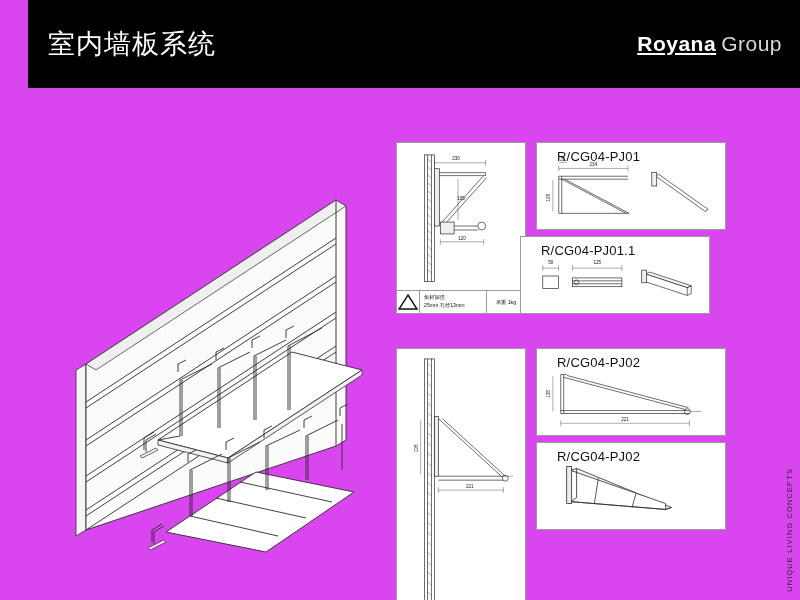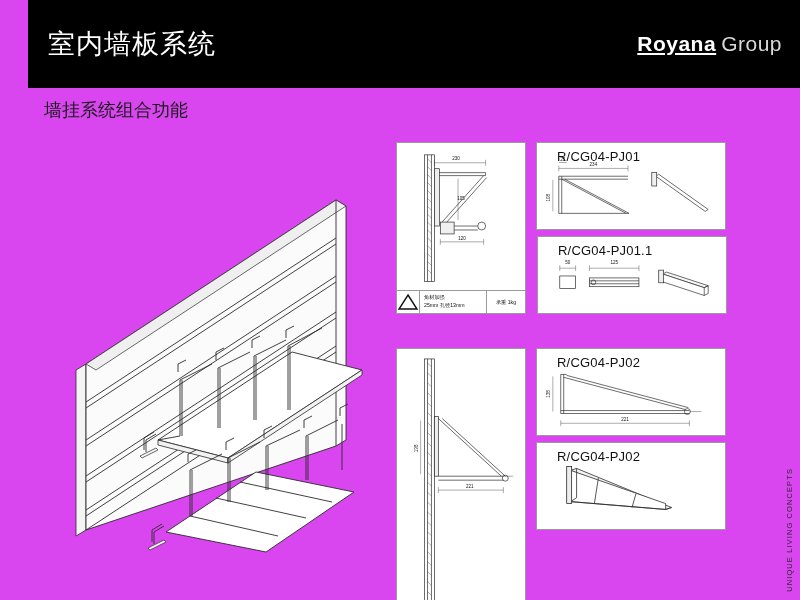--- a/index.html
+++ b/index.html
@@ -90,21 +90,21 @@
   }
   .panel {
     position: absolute;
     border: 1px solid #9a9a9a;
     background: #ffffff;
     box-sizing: border-box;
   }
   .panel-sec-a { left: 0px;   top: 0px;   width: 130px; height: 172px; }
   .panel-sec-b { left: 0px;   top: 206px; width: 130px; height: 318px; }
   .panel-p1    { left: 140px; top: 0px;   width: 190px; height: 88px; }
-  .panel-p2    { left: 141px; top: 94px;  width: 190px; height: 78px; }
+  .panel-p2    { left: 124px; top: 94px;  width: 190px; height: 78px; }
   .panel-p3    { left: 140px; top: 206px; width: 190px; height: 88px; }
   .panel-p4    { left: 140px; top: 300px; width: 190px; height: 88px; }
 
   .panel-code {
     position: absolute;
     left: 8px;
     top: 6px;
     font-size: 13px;
     color: #111111;
     letter-spacing: 0.2px;
@@ -154,21 +154,20 @@
 
 <div class="slide">
 
   <div class="header">
     <div class="header-title">室内墙板系统</div>
     <div class="brand">
       <span class="brand-main">Royana</span><span class="brand-sub">Group</span>
     </div>
   </div>
 
-  <div class="section-heading">墙挂系统组合功能</div>
 
   <div class="vertical-tag">UNIQUE LIVING CONCEPTS</div>
 
   <div class="iso-wrap">
     <svg viewBox="0 0 350 420" preserveAspectRatio="none">
       <g fill="none" stroke="#2b2b2b" stroke-width="0.9">
 
         <polygon points="36,230 46,224 46,390 36,396" fill="#f4f4f4" stroke="#2b2b2b" stroke-width="0.8"></polygon>
 
         <polygon points="46,224 296,60 306,66 306,300 296,306 46,390" fill="#fbfbfb" stroke="#2b2b2b" stroke-width="0.9"></polygon>

